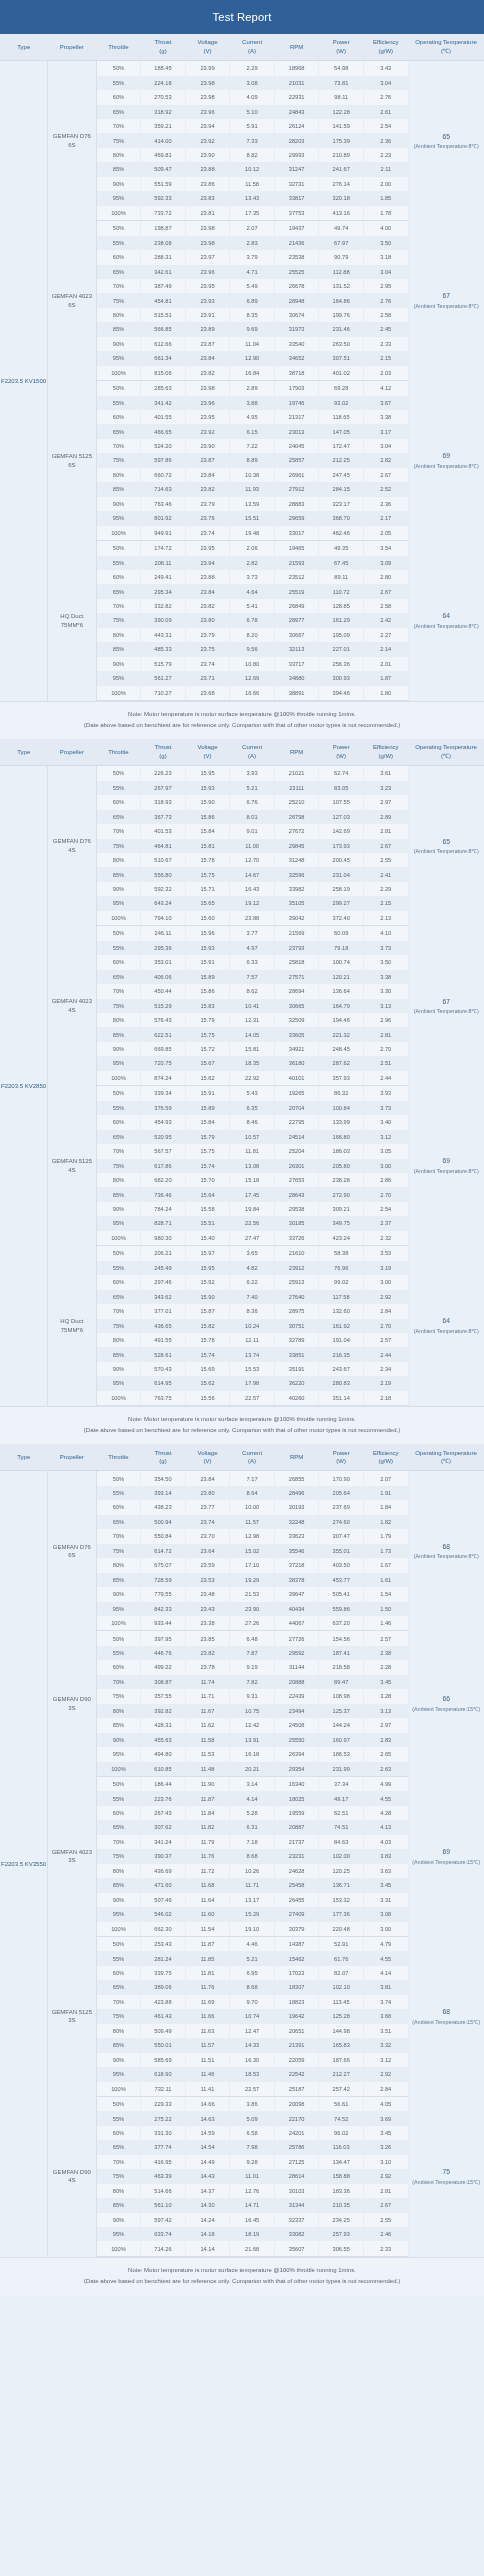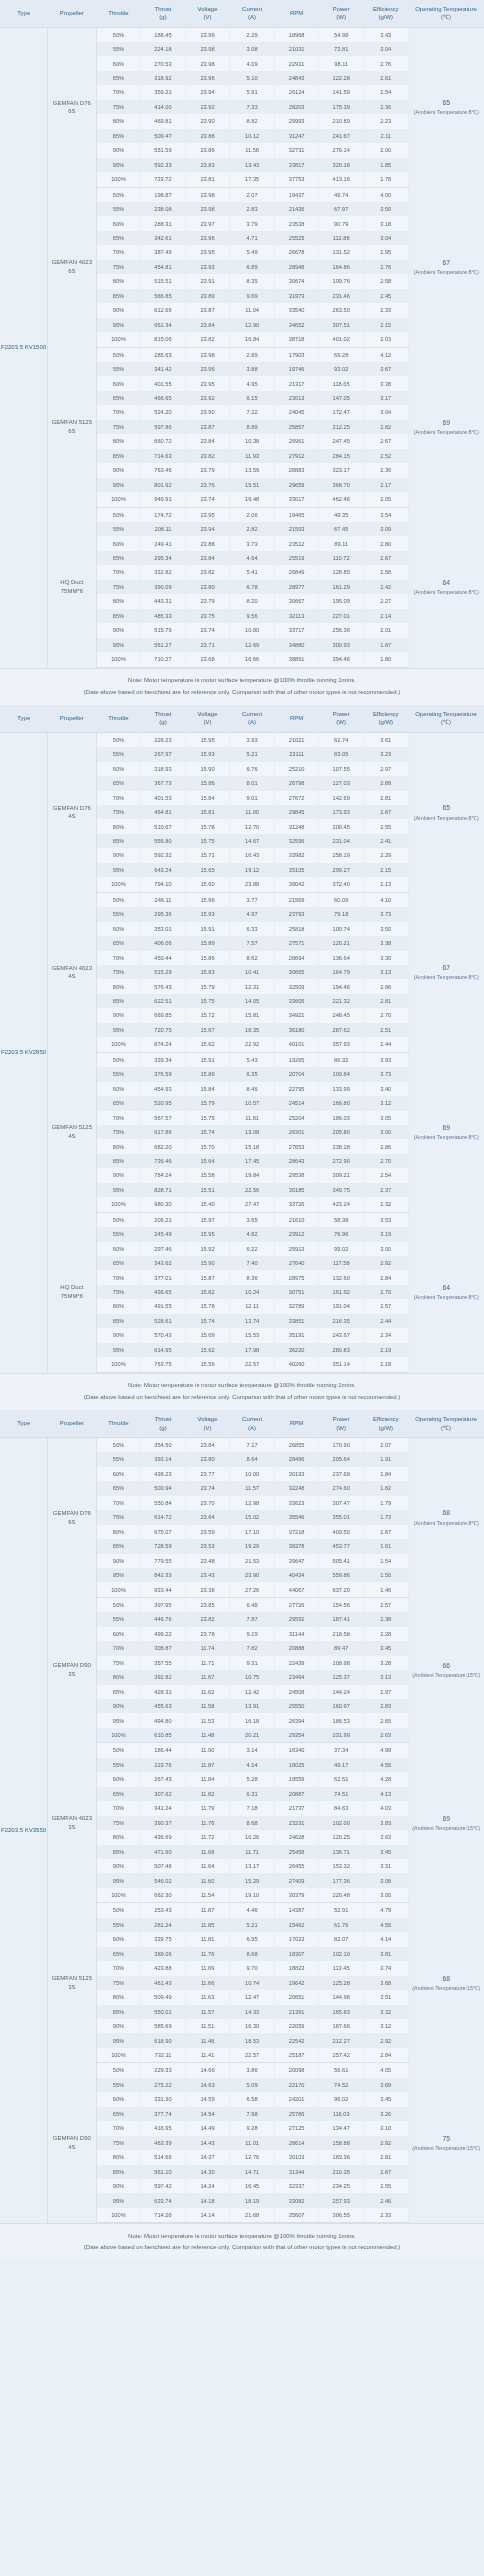--- a/index.html
+++ b/index.html
@@ -84,20 +84,21 @@
     border-top:0.5px solid #d7e0ea;
   }
   .note div { white-space:nowrap; }
   .section + .section { }
 </style>
 </head>
 <body>
 
 <div class="page">
 
+  <div class="title-bar">Test Report</div>
 
   <div id="sections-root">
       <div class="section">
         <table class="rep">
           <colgroup>
             <col class="c-type">
             <col class="c-prop">
             <col class="c-thr">
             <col class="c-val">
             <col class="c-val">

